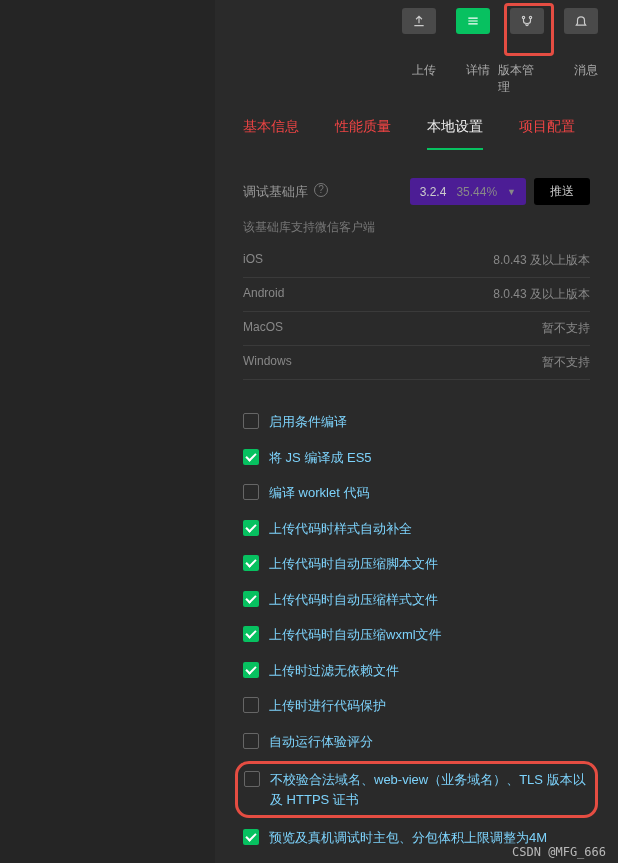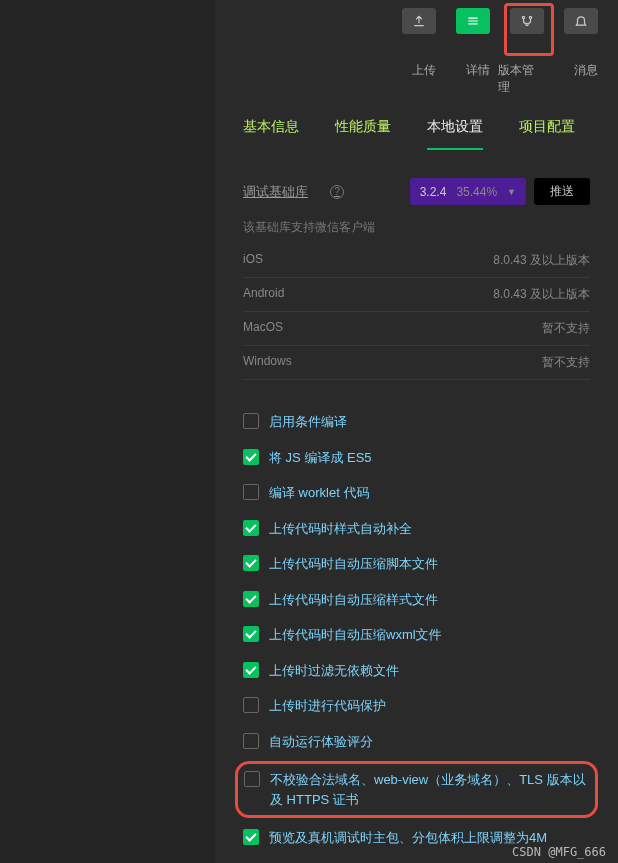--- a/index.html
+++ b/index.html
@@ -60,38 +60,38 @@
       border-radius: 4px;
       pointer-events: none;
     }
     .tabs {
       display: flex;
       gap: 36px;
       padding: 22px 28px 0;
       border-bottom: 0;
     }
     .tab {
-      color: #bef264;
+      color: #ef4444;
       padding-bottom: 12px;
       cursor: pointer;
       font-size: 14px;
     }
     .tab.active { color: #eee; border-bottom: 2px solid #07c160; }
     .panel {
       padding: 28px 28px 10px 28px;
       overflow: auto;
       height: 760px;
     }
     .row1 {
       display: flex;
       align-items: center;
       justify-content: space-between;
       margin-bottom: 14px;
     }
-    .row1 .label { color: #999; display: flex; align-items: center; gap: 22px; text-decoration: underline; }
+    .row1 .label { color: #999; display: flex; align-items: flex-start; gap: 6px; }
     .help {
       width: 14px; height: 14px; border: 1px solid #777; border-radius: 50%;
       display: inline-flex; align-items: center; justify-content: center;
       font-size: 10px; color: #777;
     }
     .controls { display: flex; gap: 8px; }
     .select {
       background: #4c1d95; color: #ccc;
       padding: 5px 10px; border-radius: 3px;
       display: flex; align-items: center; gap: 10px;

